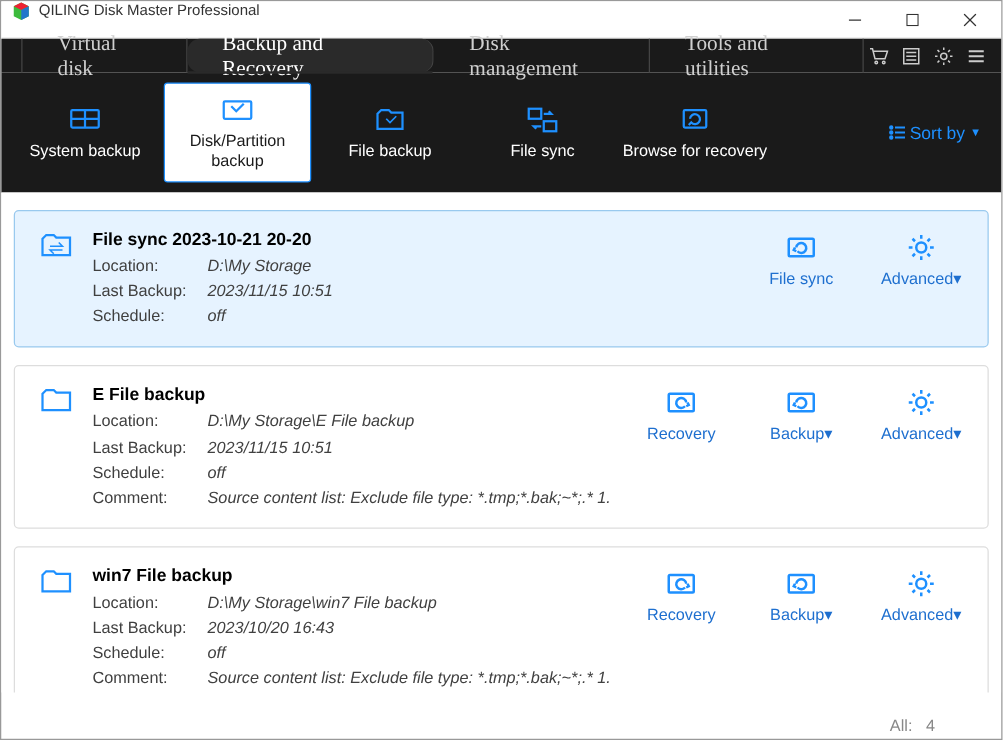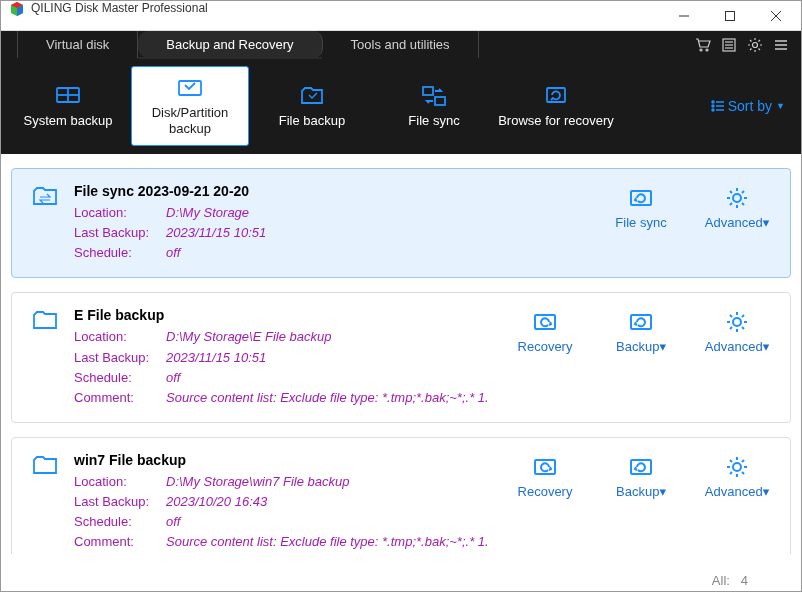--- a/index.html
+++ b/index.html
@@ -2,41 +2,41 @@
 <html><head>
 <meta charset="utf-8">
 <style>
 * { margin:0; padding:0; box-sizing:border-box; font-family:"Segoe UI",Arial,sans-serif; }
 body { background:#fff; width:802px; height:592px; overflow:hidden; border:1px solid #999; }
 .titlebar { height:30px; background:#fff; display:flex; align-items:flex-start; padding:0 2px 0 8px; border-bottom:1px solid #ddd; }
 .titlebar .logo { width:16px; height:16px; margin-right:6px; }
 .titlebar .title { font-size:12px; color:#333; flex:1; }
 .winbtn { width:46px; height:30px; display:flex; align-items:center; justify-content:center; font-size:14px; color:#333; }
 .navbar { height:27px; background:#1a1a1a; display:flex; align-items:stretch; padding-left:16px; }
-.tab { padding:0 28px; display:flex; align-items:center; color:#d0d0d0; font-size:13px; border-right:1px solid #444; position:relative; }
+.tab { padding:0 28px; display:flex; align-items:center; color:#d0d0d0; font-size:17px; border-right:1px solid #444; position:relative;font-family:Liberation Serif, serif; }
 .tab:first-child { border-left:1px solid #444; }
 .tab.active { background:#2a2a2a; color:#fff;border-radius:10px; }
 .tab.active::after { content:""; position:absolute; left:0; right:0; bottom:-1px; height:2px; background:#2a2a2a; }
 .nav-icons { display:flex; align-items:center; margin-left:auto; gap:2px; padding-right:8px; }
 .nav-icon { width:24px; height:27px; display:flex; align-items:center; justify-content:center; color:#ccc; }
 .toolbar { height:96px; background:#1a1a1a; display:flex; align-items:center; padding:8px 16px 8px 8px; gap:4px; }
 .toolbtn { width:118px; height:80px; display:flex; flex-direction:column; align-items:center; justify-content:center; color:#1e90ff; border-radius:3px; gap:4px; text-align:center; }
 .toolbtn .ticon { width:26px; height:26px; display:flex; align-items:center; justify-content:center; }
 .toolbtn .tlabel { font-size:13px; color:#fff; line-height:1.2; }
 .toolbtn.active { background:#fff; border:1px solid #1e90ff; }
 .toolbtn.active .tlabel { color:#1a1a1a; }
 .toolbtn.active .ticon { color:#1e90ff; }
 .sortby { margin-left:auto; display:flex; align-items:center; color:#1e90ff; font-size:14px; gap:2px; }
 .content { background:#fff; padding:14px 10px; height:400px; overflow:hidden; }
 .task { border:1px solid #ddd; border-radius:4px; margin-bottom:14px; padding:14px 18px 14px 20px; display:flex; gap:16px; position:relative; }
 .task.sel { background:#e6f3ff; border-color:#99c9ee; }
 .task-icon { margin-top:2px; color:#1e90ff; }
 .task-body { flex:1; }
 .task-title { font-weight:bold; font-size:14px; margin-bottom:4px; }
-.task-row { display:flex; font-size:13px; color:#a21caf; line-height:1.55; }
+.task-row { display:flex; font-size:13px; color:#404040; line-height:1.55; }
 .task-row .k { width:92px; }
 .task-row .v { flex:1;font-style:italic; }
 .task-actions { display:flex; gap:26px; align-items:flex-start; padding-top:2px; }
 .tact { display:flex; flex-direction:column; align-items:center; gap:4px; width:70px; }
 .tact .aicon { width:26px; height:26px; display:flex; align-items:center; justify-content:center; color:#1e90ff; }
 .tact .alabel { font-size:13px; color:#1e6fcf; }
 .footer { position:absolute; bottom:4px; right:54px; font-size:13px; color:#888; }
 svg { display:block; }
 .caret { font-size:9px; margin-left:2px; }
 </style>
@@ -66,20 +66,21 @@
       <svg width="10" height="10" viewBox="0 0 10 10">
         <line x1="0" y1="0" x2="10" y2="10" stroke="#333" stroke-width="1"></line>
         <line x1="10" y1="0" x2="0" y2="10" stroke="#333" stroke-width="1"></line>
       </svg>
     </div>
 </div>
 
 <div class="navbar">
   <div class="tab">Virtual disk</div>
   <div class="tab active">Backup and Recovery</div>
+  <div class="tab">Disk management</div>
   <div class="tab">Tools and utilities</div>
   <div class="nav-icons">
     <div class="nav-icon">
         <svg width="16" height="16" viewBox="0 0 16 16" fill="none" stroke="#ccc" stroke-width="1.2">
           <path d="M1 2h2l2 8h8l2-6H4"></path>
           <circle cx="6" cy="13" r="1"></circle>
           <circle cx="12" cy="13" r="1"></circle>
         </svg>
       </div>
     <div class="nav-icon">
@@ -171,21 +172,21 @@
 <div class="content">
 
   <div class="task sel">
     <div class="task-icon">
         <svg width="26" height="22" viewBox="0 0 26 22" fill="none" stroke="#1e90ff" stroke-width="1.8">
           <path d="M2 6l3-3h6l2 2h11v14H2z"></path>
           <path d="M8 12h10l-3-3M18 15H8l3 3" stroke-width="1.2"></path>
         </svg>
       </div>
     <div class="task-body">
-      <div class="task-title">File sync 2023-09-21 20-20</div>
+      <div class="task-title">File sync 2023-10-21 20-20</div>
       <div class="task-row">
           <span class="k">Location:</span>
           <span class="v">D:\My Storage</span>
         </div>
       <div class="task-row">
           <span class="k">Last Backup:</span>
           <span class="v">2023/11/15 10:51</span>
         </div>
       <div class="task-row">
           <span class="k">Schedule:</span>

